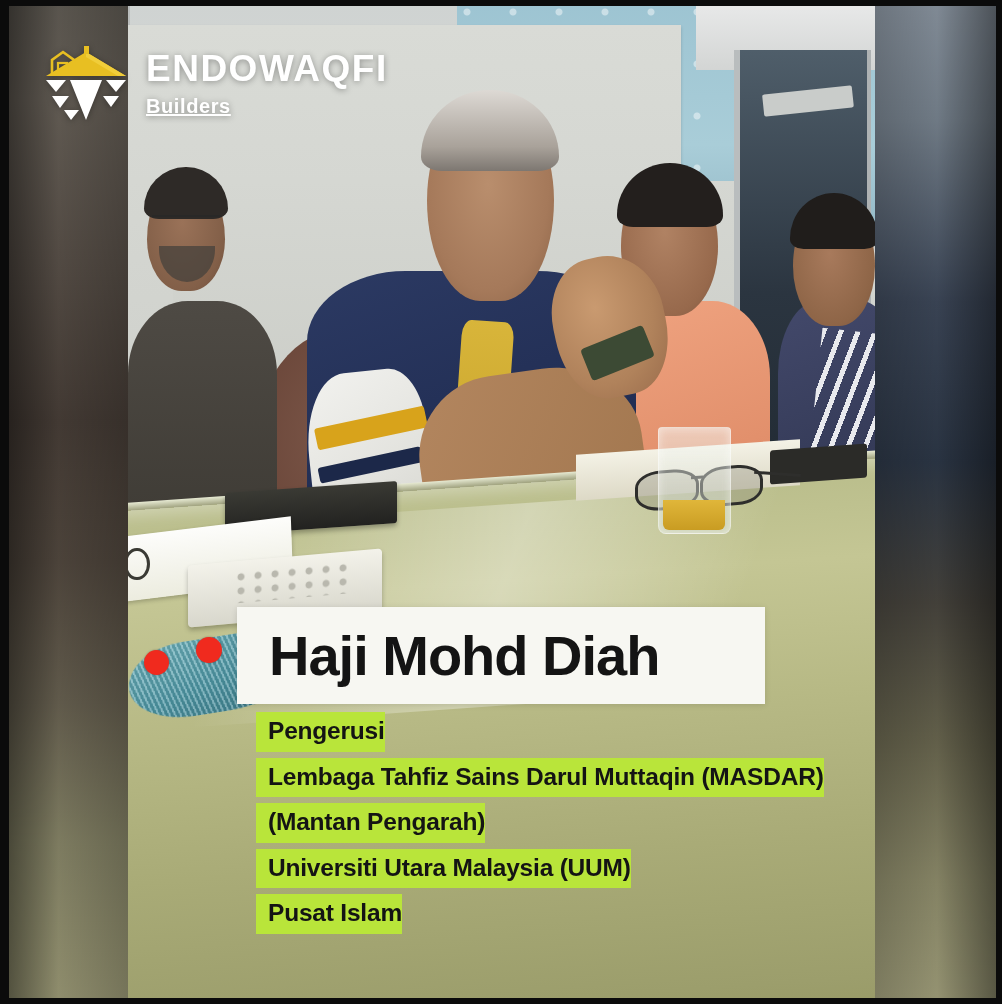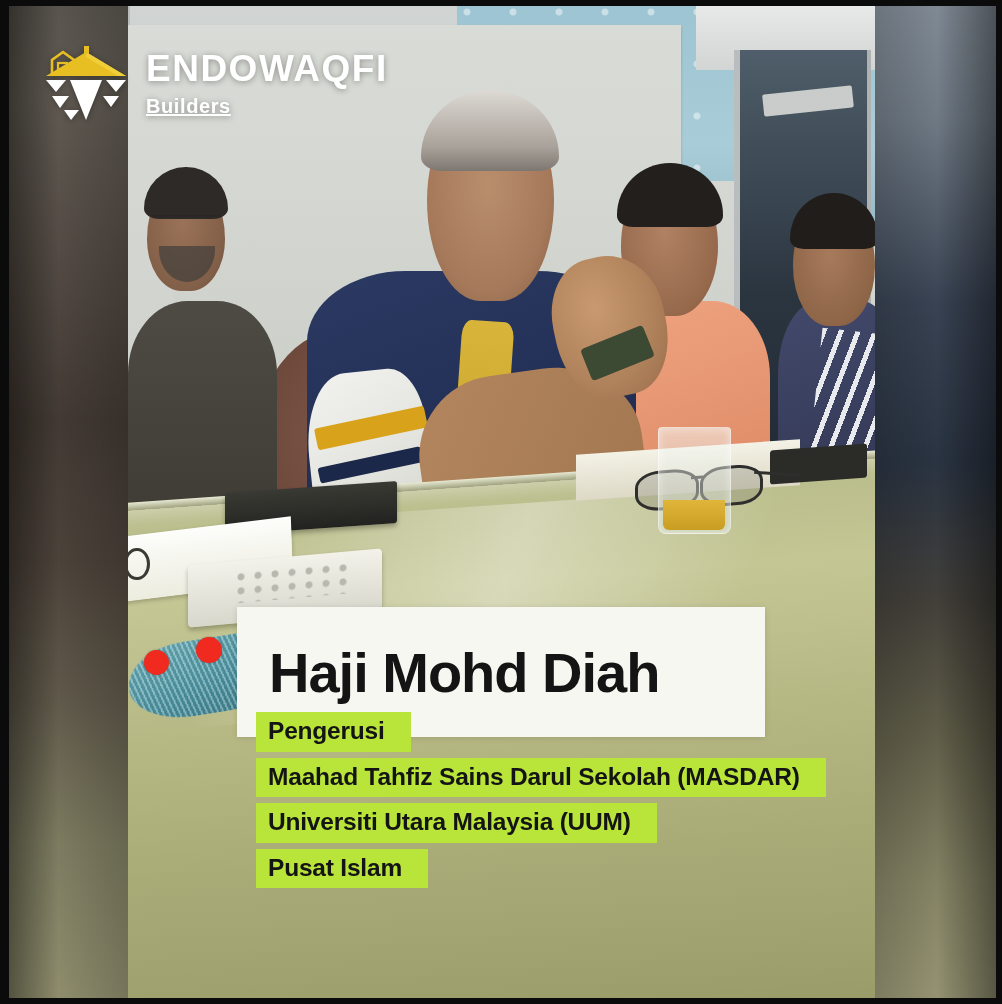--- a/index.html
+++ b/index.html
@@ -343,42 +343,42 @@
     font-family:"Liberation Sans",sans-serif;
   }
   .logo-sub{
     color:#fff;font-weight:700;font-size:20px;letter-spacing:.6px;
     margin-top:9px;
     text-decoration:underline;
   }
 
   
   .title-card{
-    position:absolute;left:237px;top:607px;width:528px;height:130px;
+    position:absolute;left:237px;top:607px;width:528px;height:97px;
     background:#f7f7f2;
     display:flex;align-items:center;
     box-shadow:0 1px 6px rgba(0,0,0,.12);
   }
   .title-text{
     margin-left:32px;
     font-size:56px;font-weight:700;color:#141414;
     letter-spacing:-1px;
     font-family:"Liberation Sans",sans-serif;
     white-space:nowrap;
   }
   .sublines{
     position:absolute;left:256px;top:712px;
     display:flex;flex-direction:column;align-items:flex-start;gap:6px;
   }
   .subline{
     background:#b9e53a;
     color:#141414;
     font-size:24.5px;font-weight:700;
     letter-spacing:-.2px;
-    padding:7px 26px 8px 12px;
+    padding:7px 0 8px 12px;
     white-space:nowrap;
     line-height:1;
   }
 </style>
 </head>
 <body>
 
 <div class="stage">
 
   <div class="backdrop"></div>
@@ -477,18 +477,19 @@
       <span class="logo-sub">Builders</span>
     </div>
   </div>
 
   <div class="title-card">
     <span class="title-text">Haji Mohd Diah</span>
   </div>
 
   <div class="sublines">
     <span class="subline">Pengerusi</span>
-    <span class="subline">Maahad Tahfiz Sains Darul Sekolah (MASDAR)</span>
+    <span class="subline">Lembaga Tahfiz Sains Darul Muttaqin (MASDAR)</span>
+    <span class="subline">(Mantan Pengarah)</span>
     <span class="subline">Universiti Utara Malaysia (UUM)</span>
     <span class="subline">Pusat Islam</span>
   </div>
 
 </div>
 
 </body></html>

